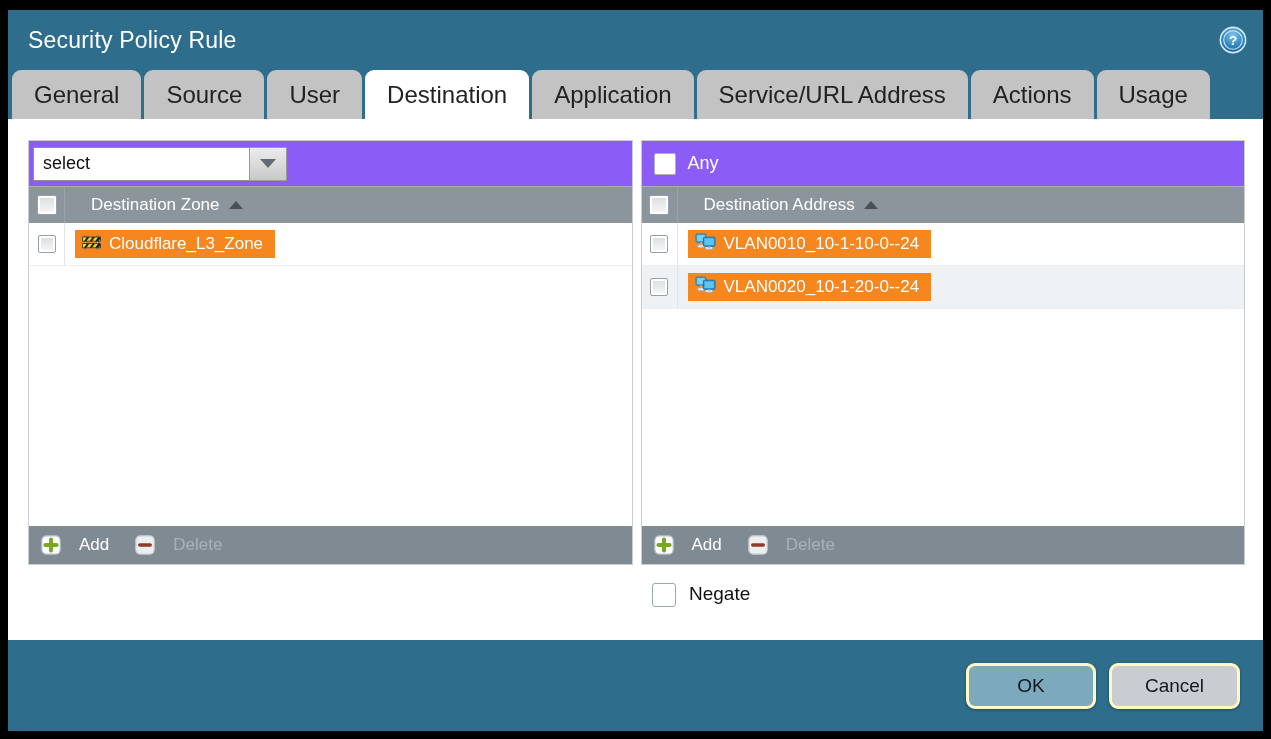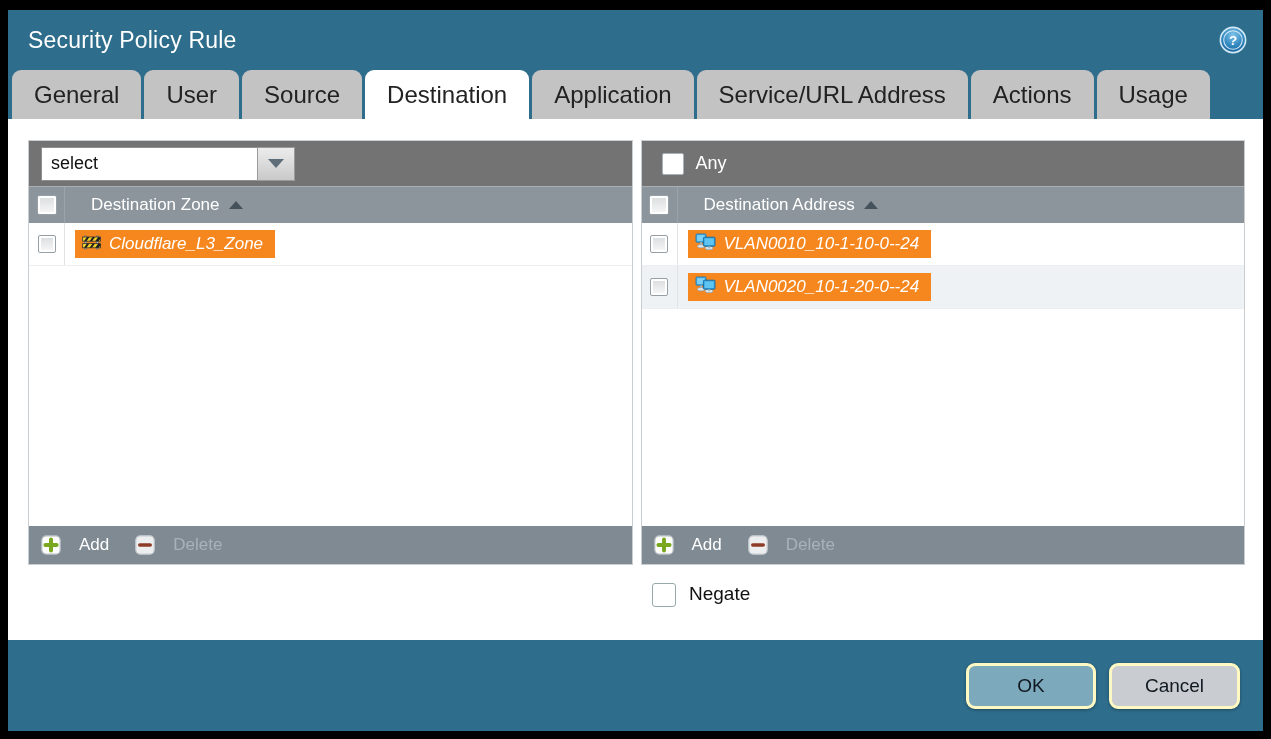--- a/index.html
+++ b/index.html
@@ -31,22 +31,22 @@
   }
   .tab.active { background:#fff; }
   
   .content { flex:1; background:#fff; position:relative; padding:21px 18px 0 20px; }
   .panels { display:flex; gap:8px; height:425px; }
   .panel {
     flex:1; display:flex; flex-direction:column;
     border:1px solid #c9ced3; background:#fff;
   }
   .panel-topbar {
-    height:45px; background:#737373; display:flex; align-items:center;
-    padding:0 16px; flex:0 0 auto;
+    height:45px; background:#8b5cf6; display:flex; align-items:center;
+    padding:0 8px; flex:0 0 auto;
   }
   .select-box { display:flex; height:34px; margin-left:-4px; }
   .select-input {
     width:216px; height:34px; border:1px solid #8e8e8e; border-right:none;
     font-size:18px; padding:0 9px; outline:none; color:#111;
     font-family:"Liberation Sans", sans-serif;
   }
   .select-btn {
     width:38px; height:34px; background:linear-gradient(#ececec,#c9c9c9);
     border:1px solid #9a9a9a; display:flex; align-items:center; justify-content:center;
@@ -69,21 +69,21 @@
   .col-header {
     height:37px; background:#8c959c; border-top:1px solid #a8b0b6;
     display:flex; align-items:center; flex:0 0 auto;
   }
   .check-cell {
     width:36px; height:100%; display:flex; align-items:center; justify-content:center;
     border-right:1px solid #9aa3aa; flex:0 0 auto;
   }
   .col-title { color:#fff; font-size:17px; margin-left:26px; display:flex; align-items:center; }
   
-  .list { flex:1; overflow:hidden; background:#fff; display:flex; flex-direction:column;font-style:italic; }
+  .list { flex:1; overflow:hidden; background:#fff; display:flex; flex-direction:column; }
   .list-row { height:43px; display:flex; align-items:center; border-bottom:1px solid #eceff1; flex:0 0 auto; }
   .list-row:nth-child(even) { background:#eef2f5; }
   .list-row .check-cell { border-right:1px solid #e0e4e7; }
   .chip {
     display:inline-flex; align-items:center; gap:8px;
     background:#f6871f; color:#fff; font-size:17px;
     padding:3px 12px 3px 7px; margin-left:10px; height:28px; cursor:pointer;
   }
   
   .panel-footer {
@@ -133,24 +133,24 @@
       <circle cx="14" cy="14" r="9.3" fill="none" stroke="#eaf5fc" stroke-width="1.1" opacity="0.85"></circle>
       <text x="14" y="19" text-anchor="middle" font-size="13.5" font-weight="bold" fill="#fff" font-family="Liberation Sans, sans-serif">?</text>
     </svg>
   </span>
 
   <div class="tab-strip">
       <div class="tab">
     <span>General</span>
   </div>
       <div class="tab">
+    <span>Source</span>
+  </div>
+      <div class="tab">
     <span>User</span>
-  </div>
-      <div class="tab">
-    <span>Source</span>
   </div>
       <div class="tab active">
     <span>Destination</span>
   </div>
       <div class="tab">
     <span>Application</span>
   </div>
       <div class="tab">
     <span>Service/URL Address</span>
   </div>

